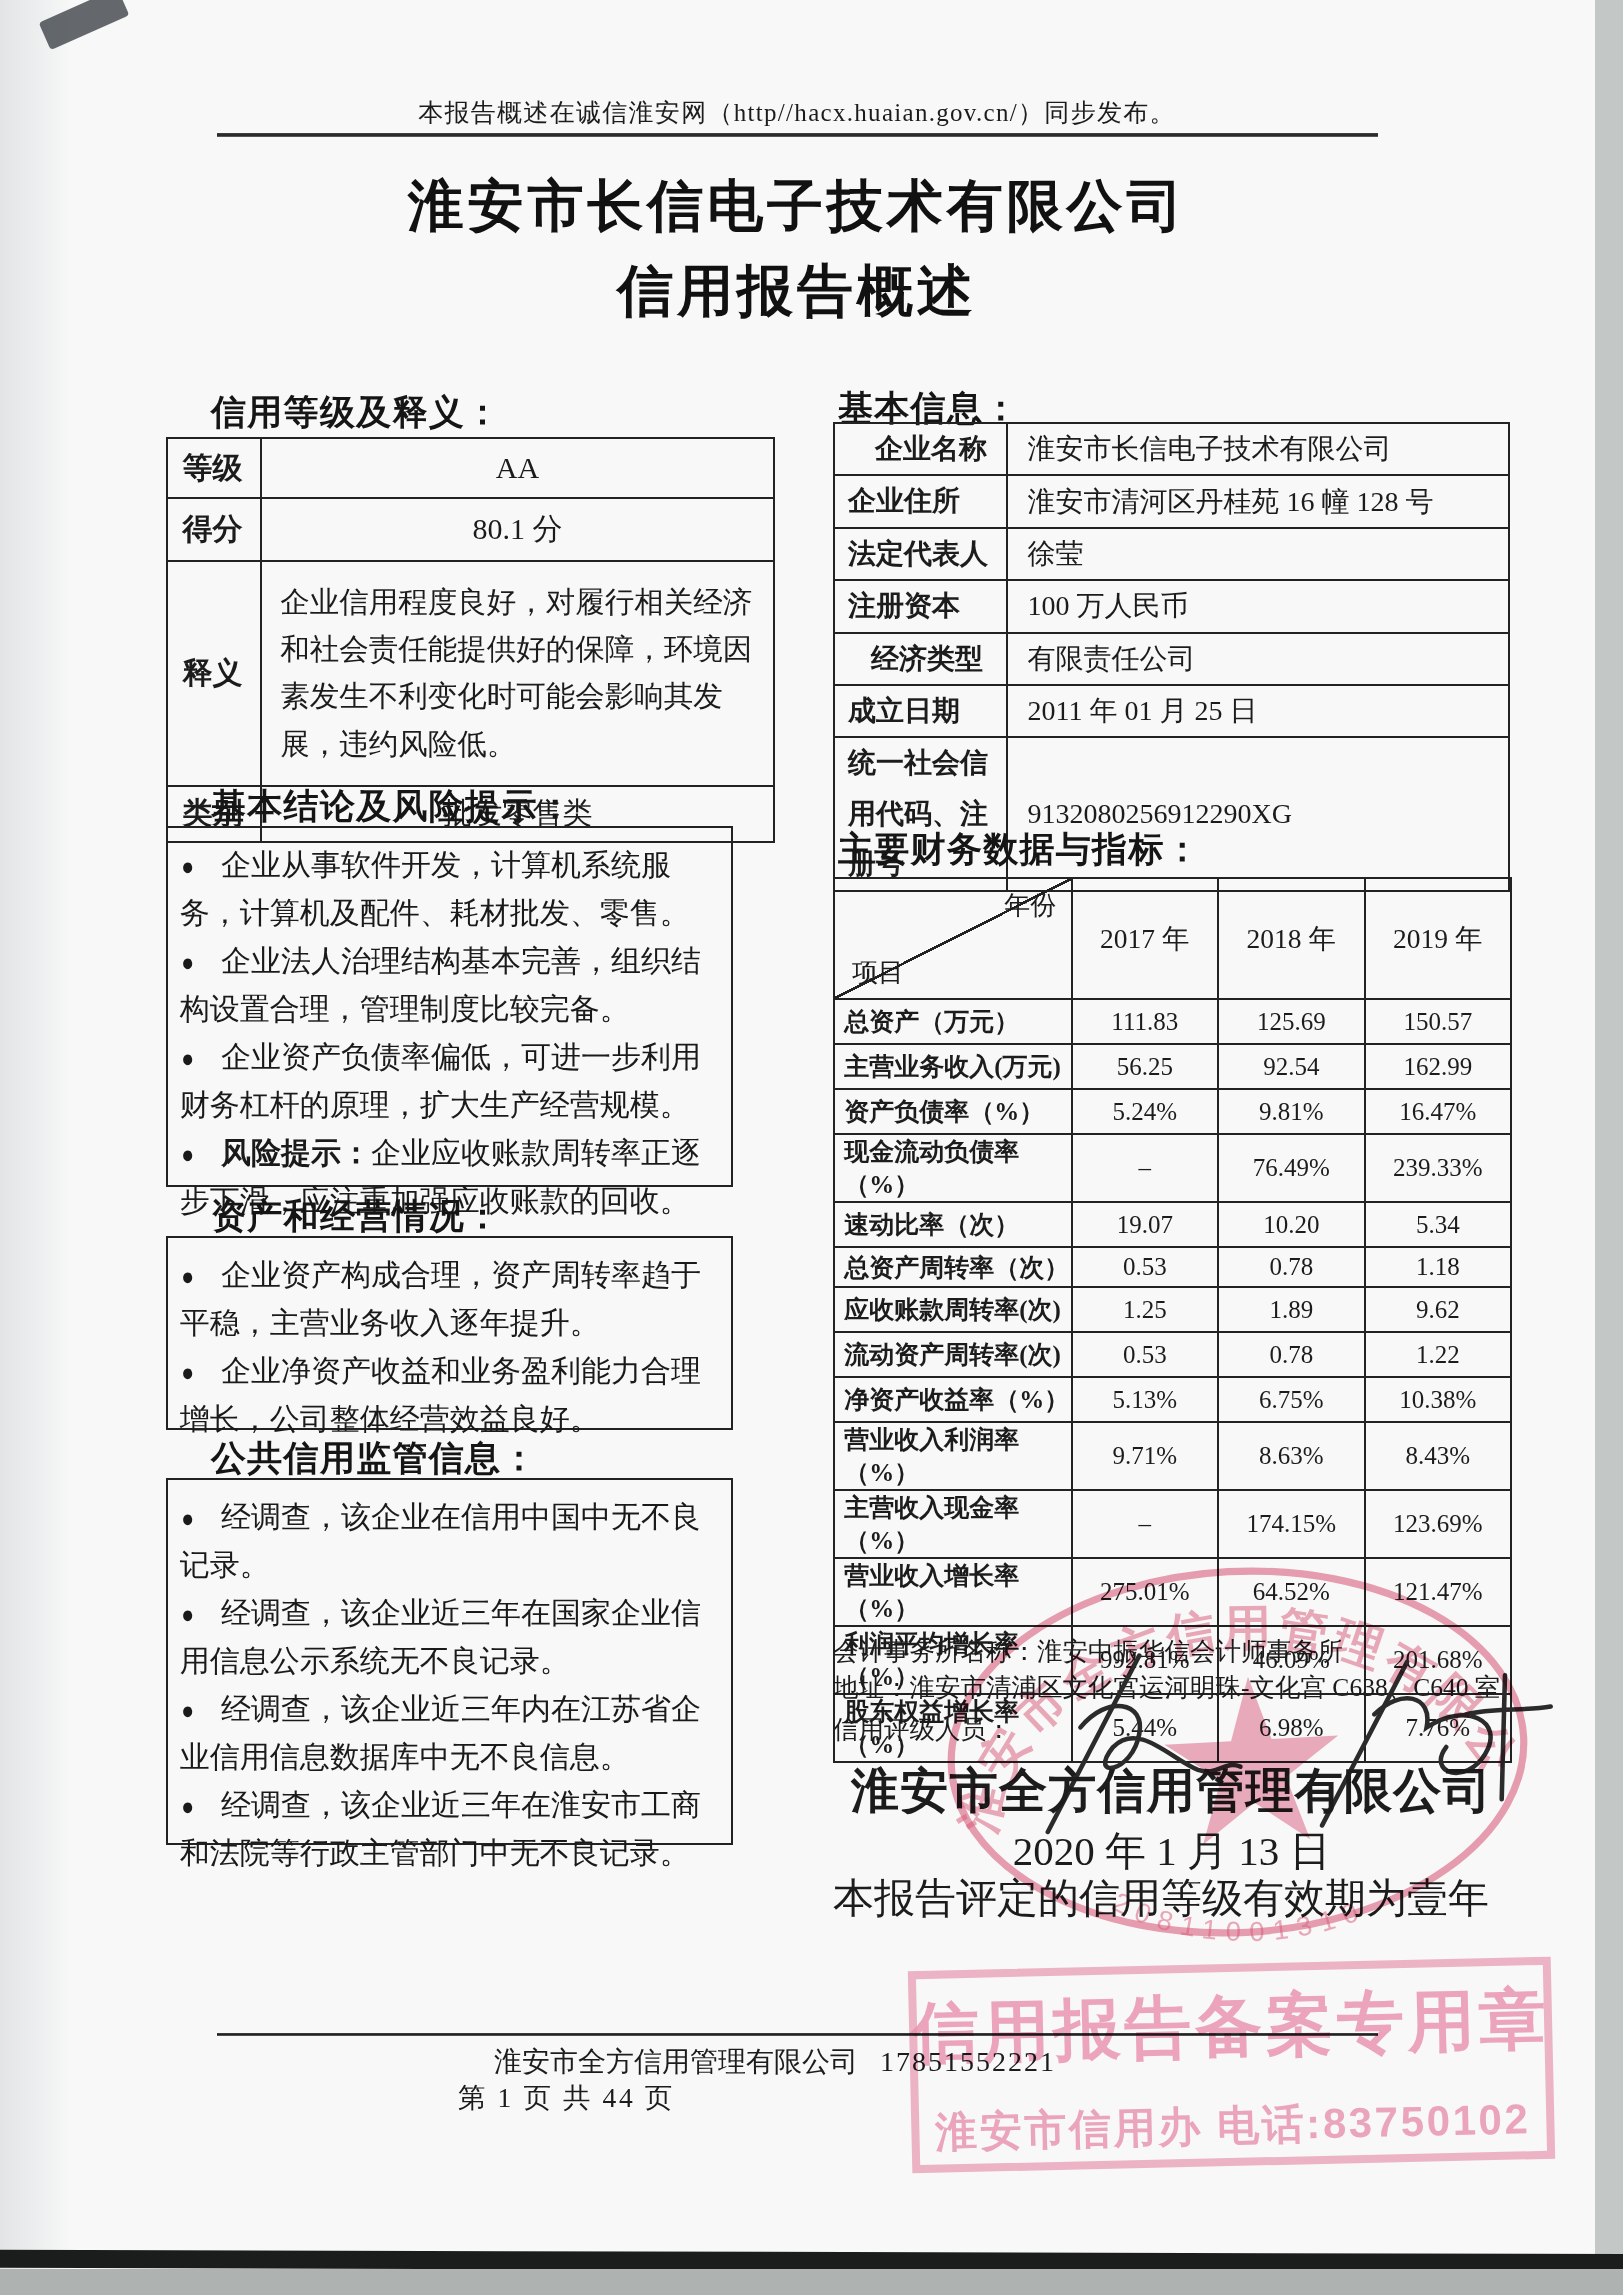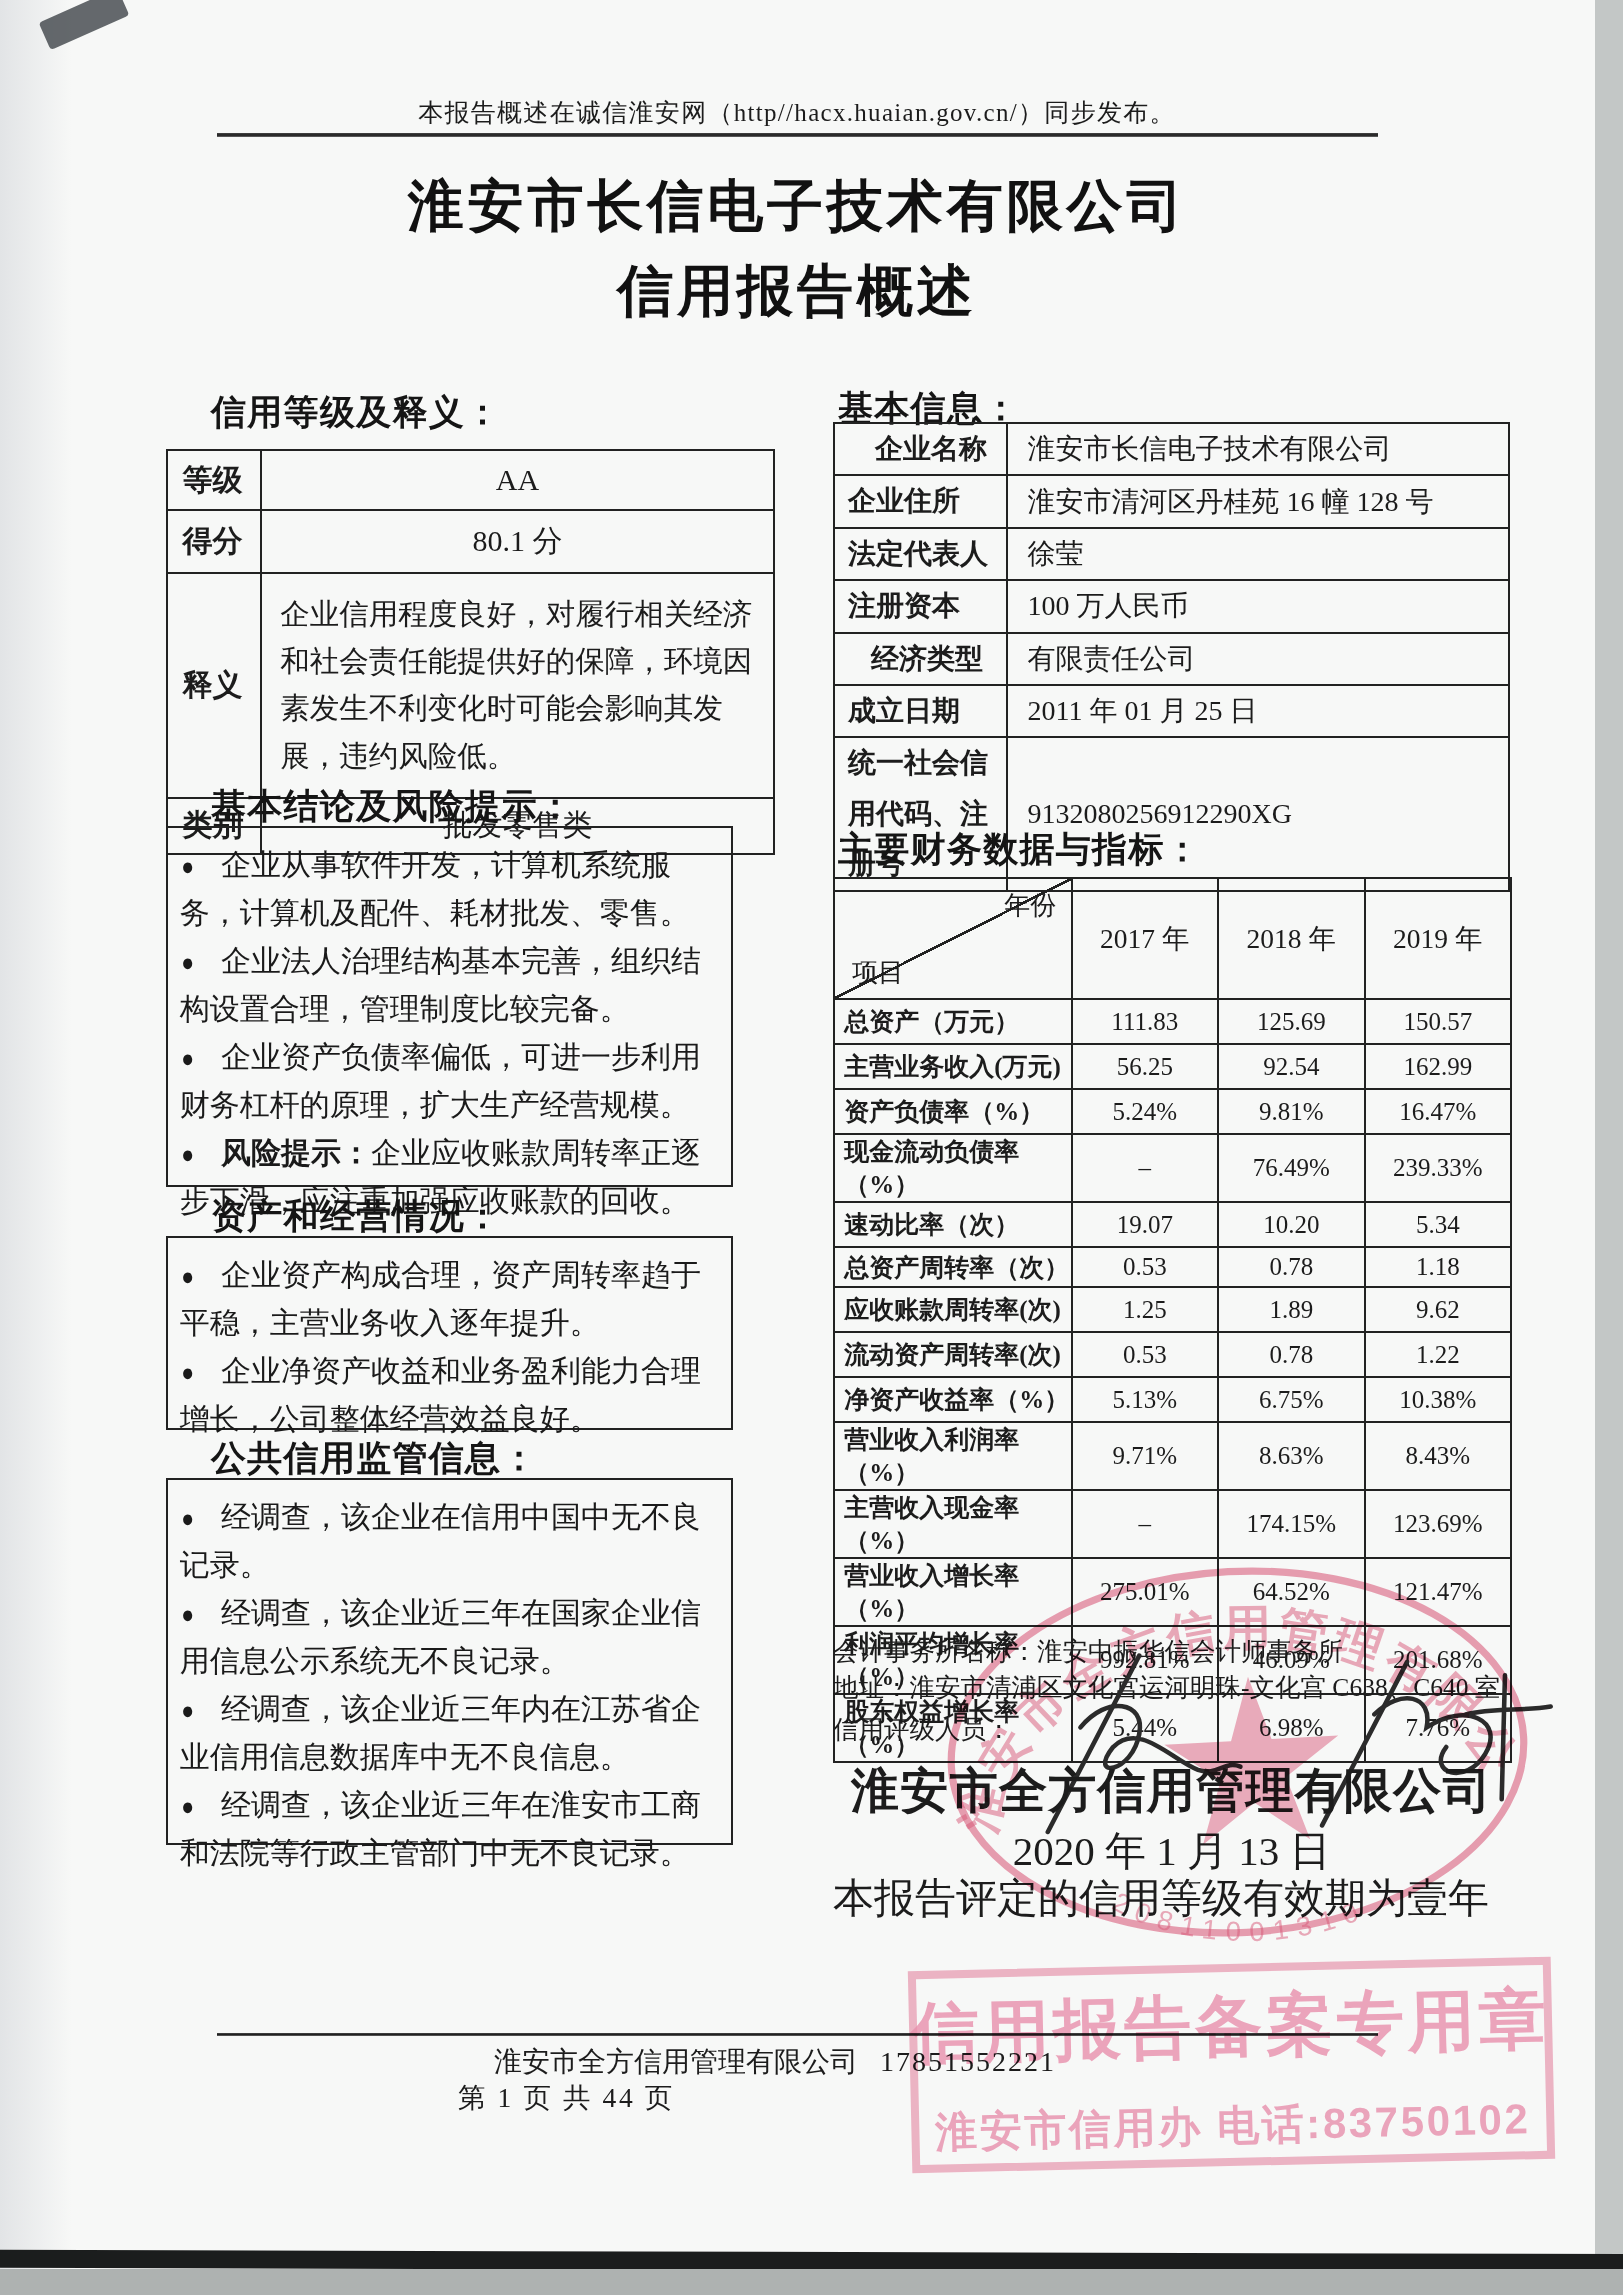--- a/index.html
+++ b/index.html
@@ -23,21 +23,21 @@
   .title { position:absolute; left:216px; width:1162px; text-align:center;
     font-family:"Liberation Sans","DejaVu Sans",sans-serif; font-weight:bold; font-size:56px; letter-spacing:3.9px; color:#111; }
   .title1 { top:169px; } .title2 { top:254px; }
 
   .h-sec { position:absolute; font-weight:bold; font-size:35px; color:#151515; letter-spacing:1.3px; }
 
   
   table.grid { border-collapse:collapse; background:transparent; }
   table.grid td { border:2px solid #222; vertical-align:middle; }
 
-  .rating-table { position:absolute; left:166px; top:437px; width:609px;margin-top:12px; }
+  .rating-table { position:absolute; left:166px; top:437px; width:609px; }
   .rating-table td.lab { width:94px; text-align:left; padding-left:14.4px; font-weight:bold; font-size:30px; }
   .rating-table td.val { text-align:center; font-size:30px; }
   .rating-table td.val.long { text-align:left; padding:17px 18.3px; line-height:1.6; font-size:29.5px; }
 
   .bullet-box { position:absolute; left:166px; width:567px; border:2px solid #222; padding:13px 10.5px 9.2px 11.8px; }
   .bullet-box p { font-size:30px; line-height:1.6; color:#1a1a1a; }
   .dot { display:inline-block; font-size:25px; margin-right:26px; transform:scaleX(.85); }
 
   
   .info-table { position:absolute; left:833px; top:422px; width:677px; }

